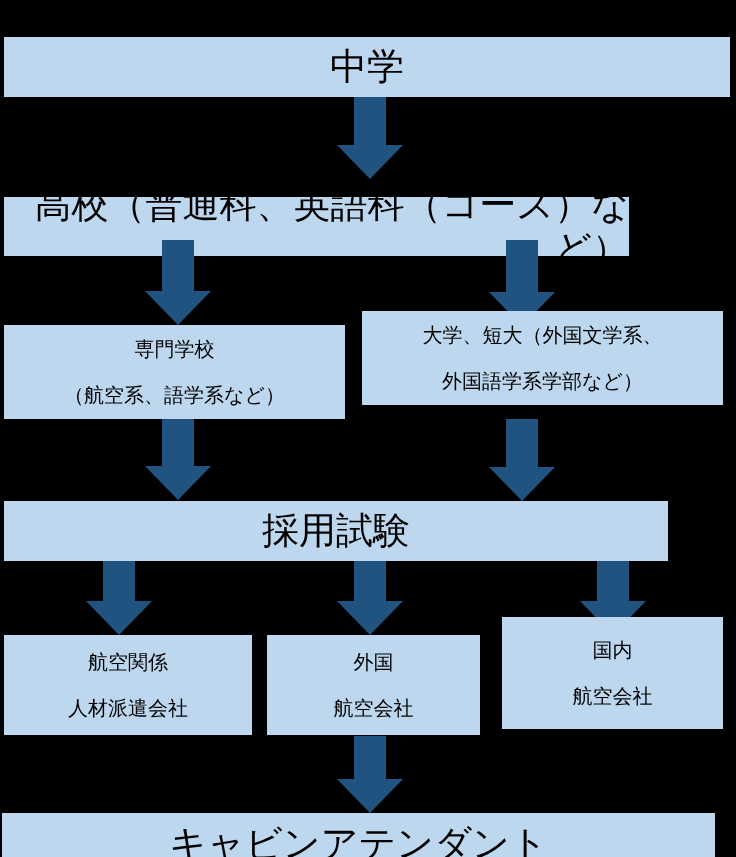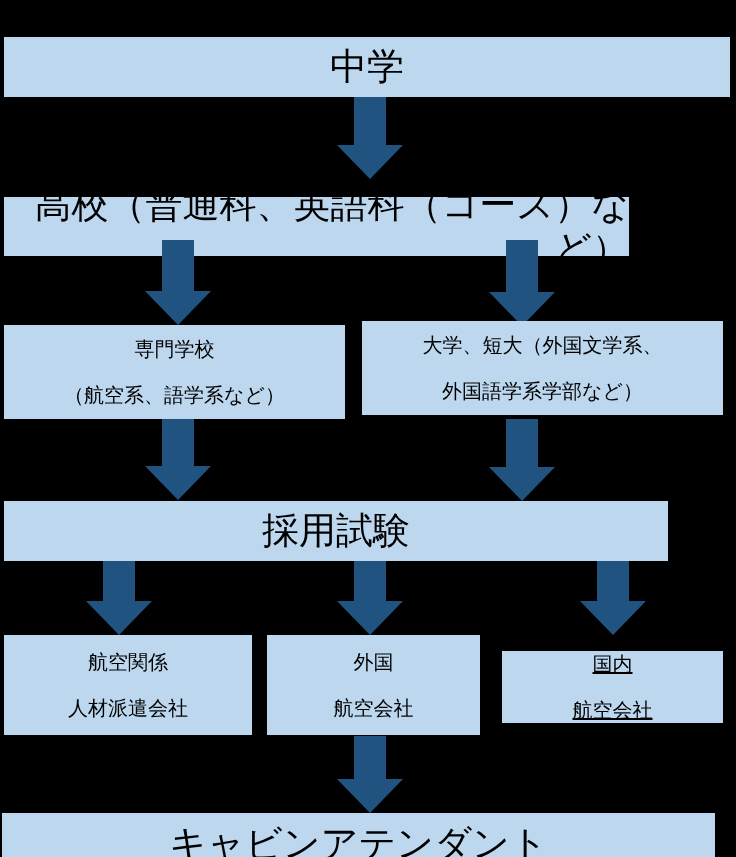--- a/index.html
+++ b/index.html
@@ -68,21 +68,21 @@
   </div>
   <div class="arrow" style="left:489px; top:211px;">
     <div class="shaft" style="height:52px;"></div>
     <div class="head"></div>
   </div>
 
   <div class="box small" style="left:4px; top:296px; width:341px; height:94px;">
     <span>専門学校</span>
     <span>（航空系、語学系など）</span>
   </div>
-  <div class="box small" style="left:362px; top:292px; width:361px; height:94px;">
+  <div class="box small" style="left:362px; top:282px; width:361px; height:94px;">
     <span>大学、短大（外国文学系、</span>
     <span>外国語学系学部など）</span>
   </div>
 
   <div class="arrow" style="left:145px; top:390px;">
     <div class="shaft" style="height:47px;"></div>
     <div class="head"></div>
   </div>
   <div class="arrow" style="left:489px; top:390px;">
     <div class="shaft" style="height:48px;"></div>
@@ -107,21 +107,21 @@
   </div>
 
   <div class="box small" style="left:4px; top:606px; width:248px; height:100px;">
     <span>航空関係</span>
     <span>人材派遣会社</span>
   </div>
   <div class="box small" style="left:267px; top:606px; width:213px; height:100px;">
     <span>外国</span>
     <span>航空会社</span>
   </div>
-  <div class="box small" style="left:502px; top:622px; width:221px; height:72px;text-decoration:underline;">
+  <div class="box small" style="left:502px; top:588px; width:221px; height:112px;">
     <span>国内</span>
     <span>航空会社</span>
   </div>
 
   <div class="arrow" style="left:337px; top:707px;">
     <div class="shaft" style="height:43px;"></div>
     <div class="head"></div>
   </div>
 
   <div class="box big" style="left:2px; top:784px; width:713px; height:61px;">

